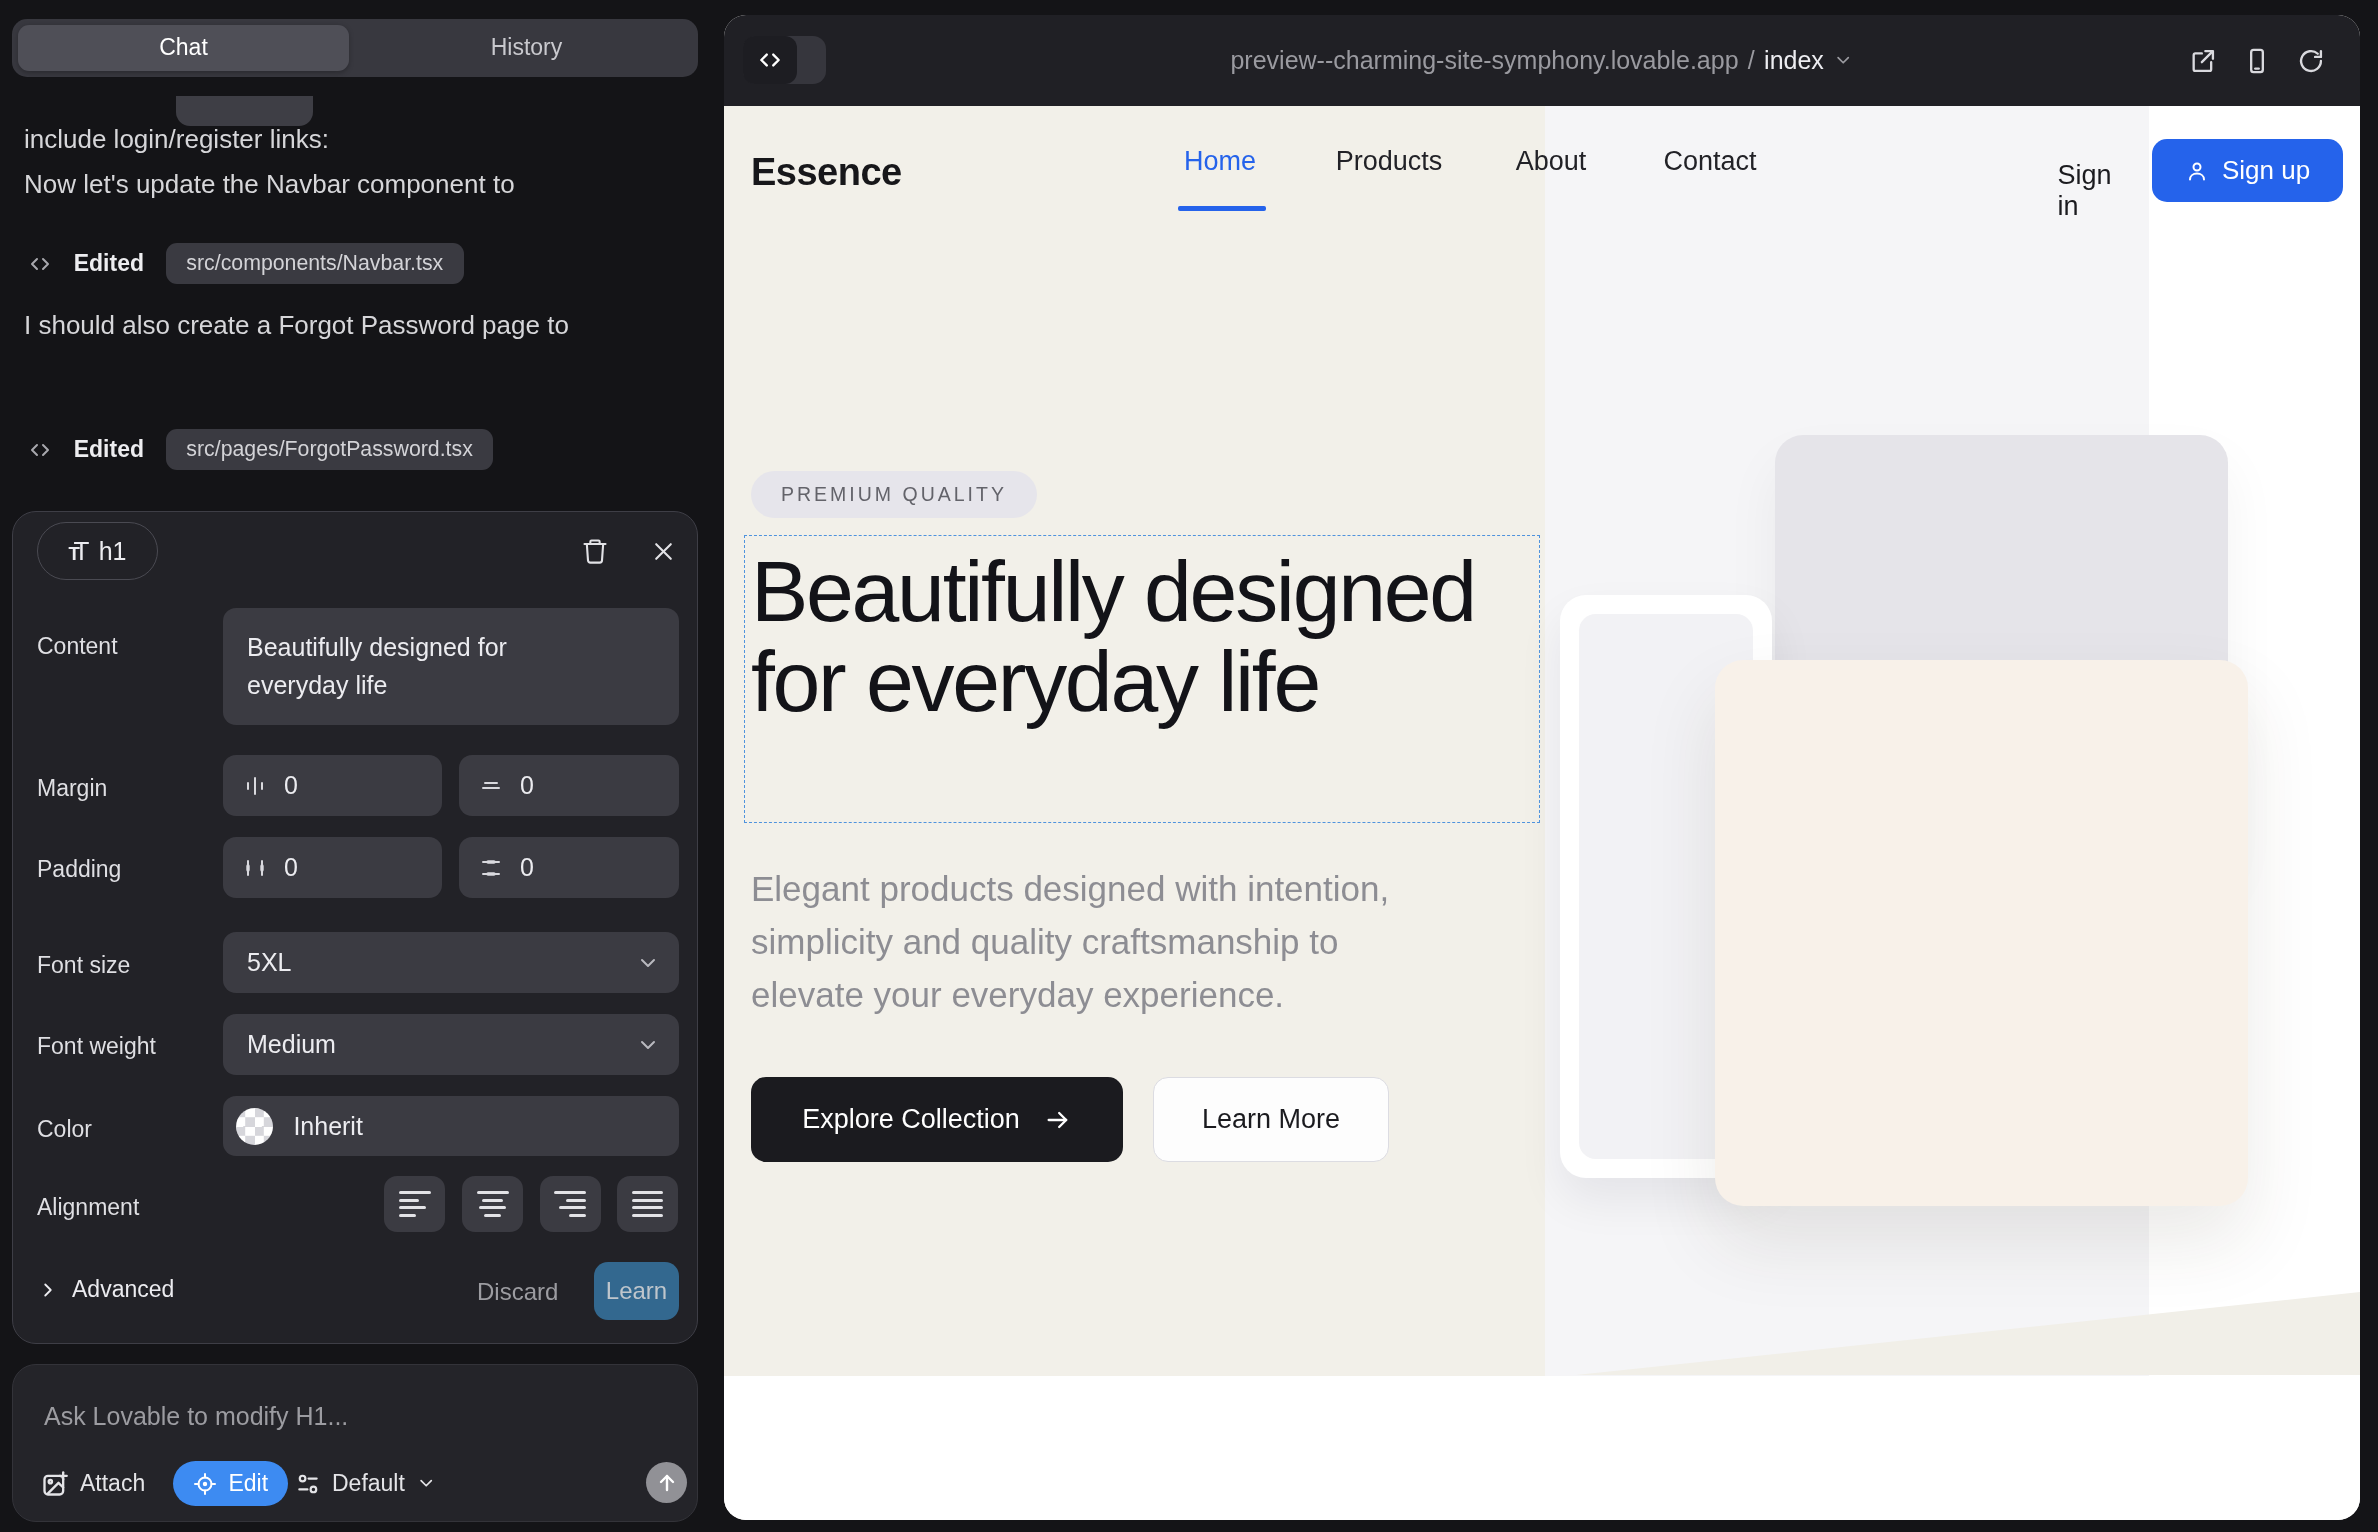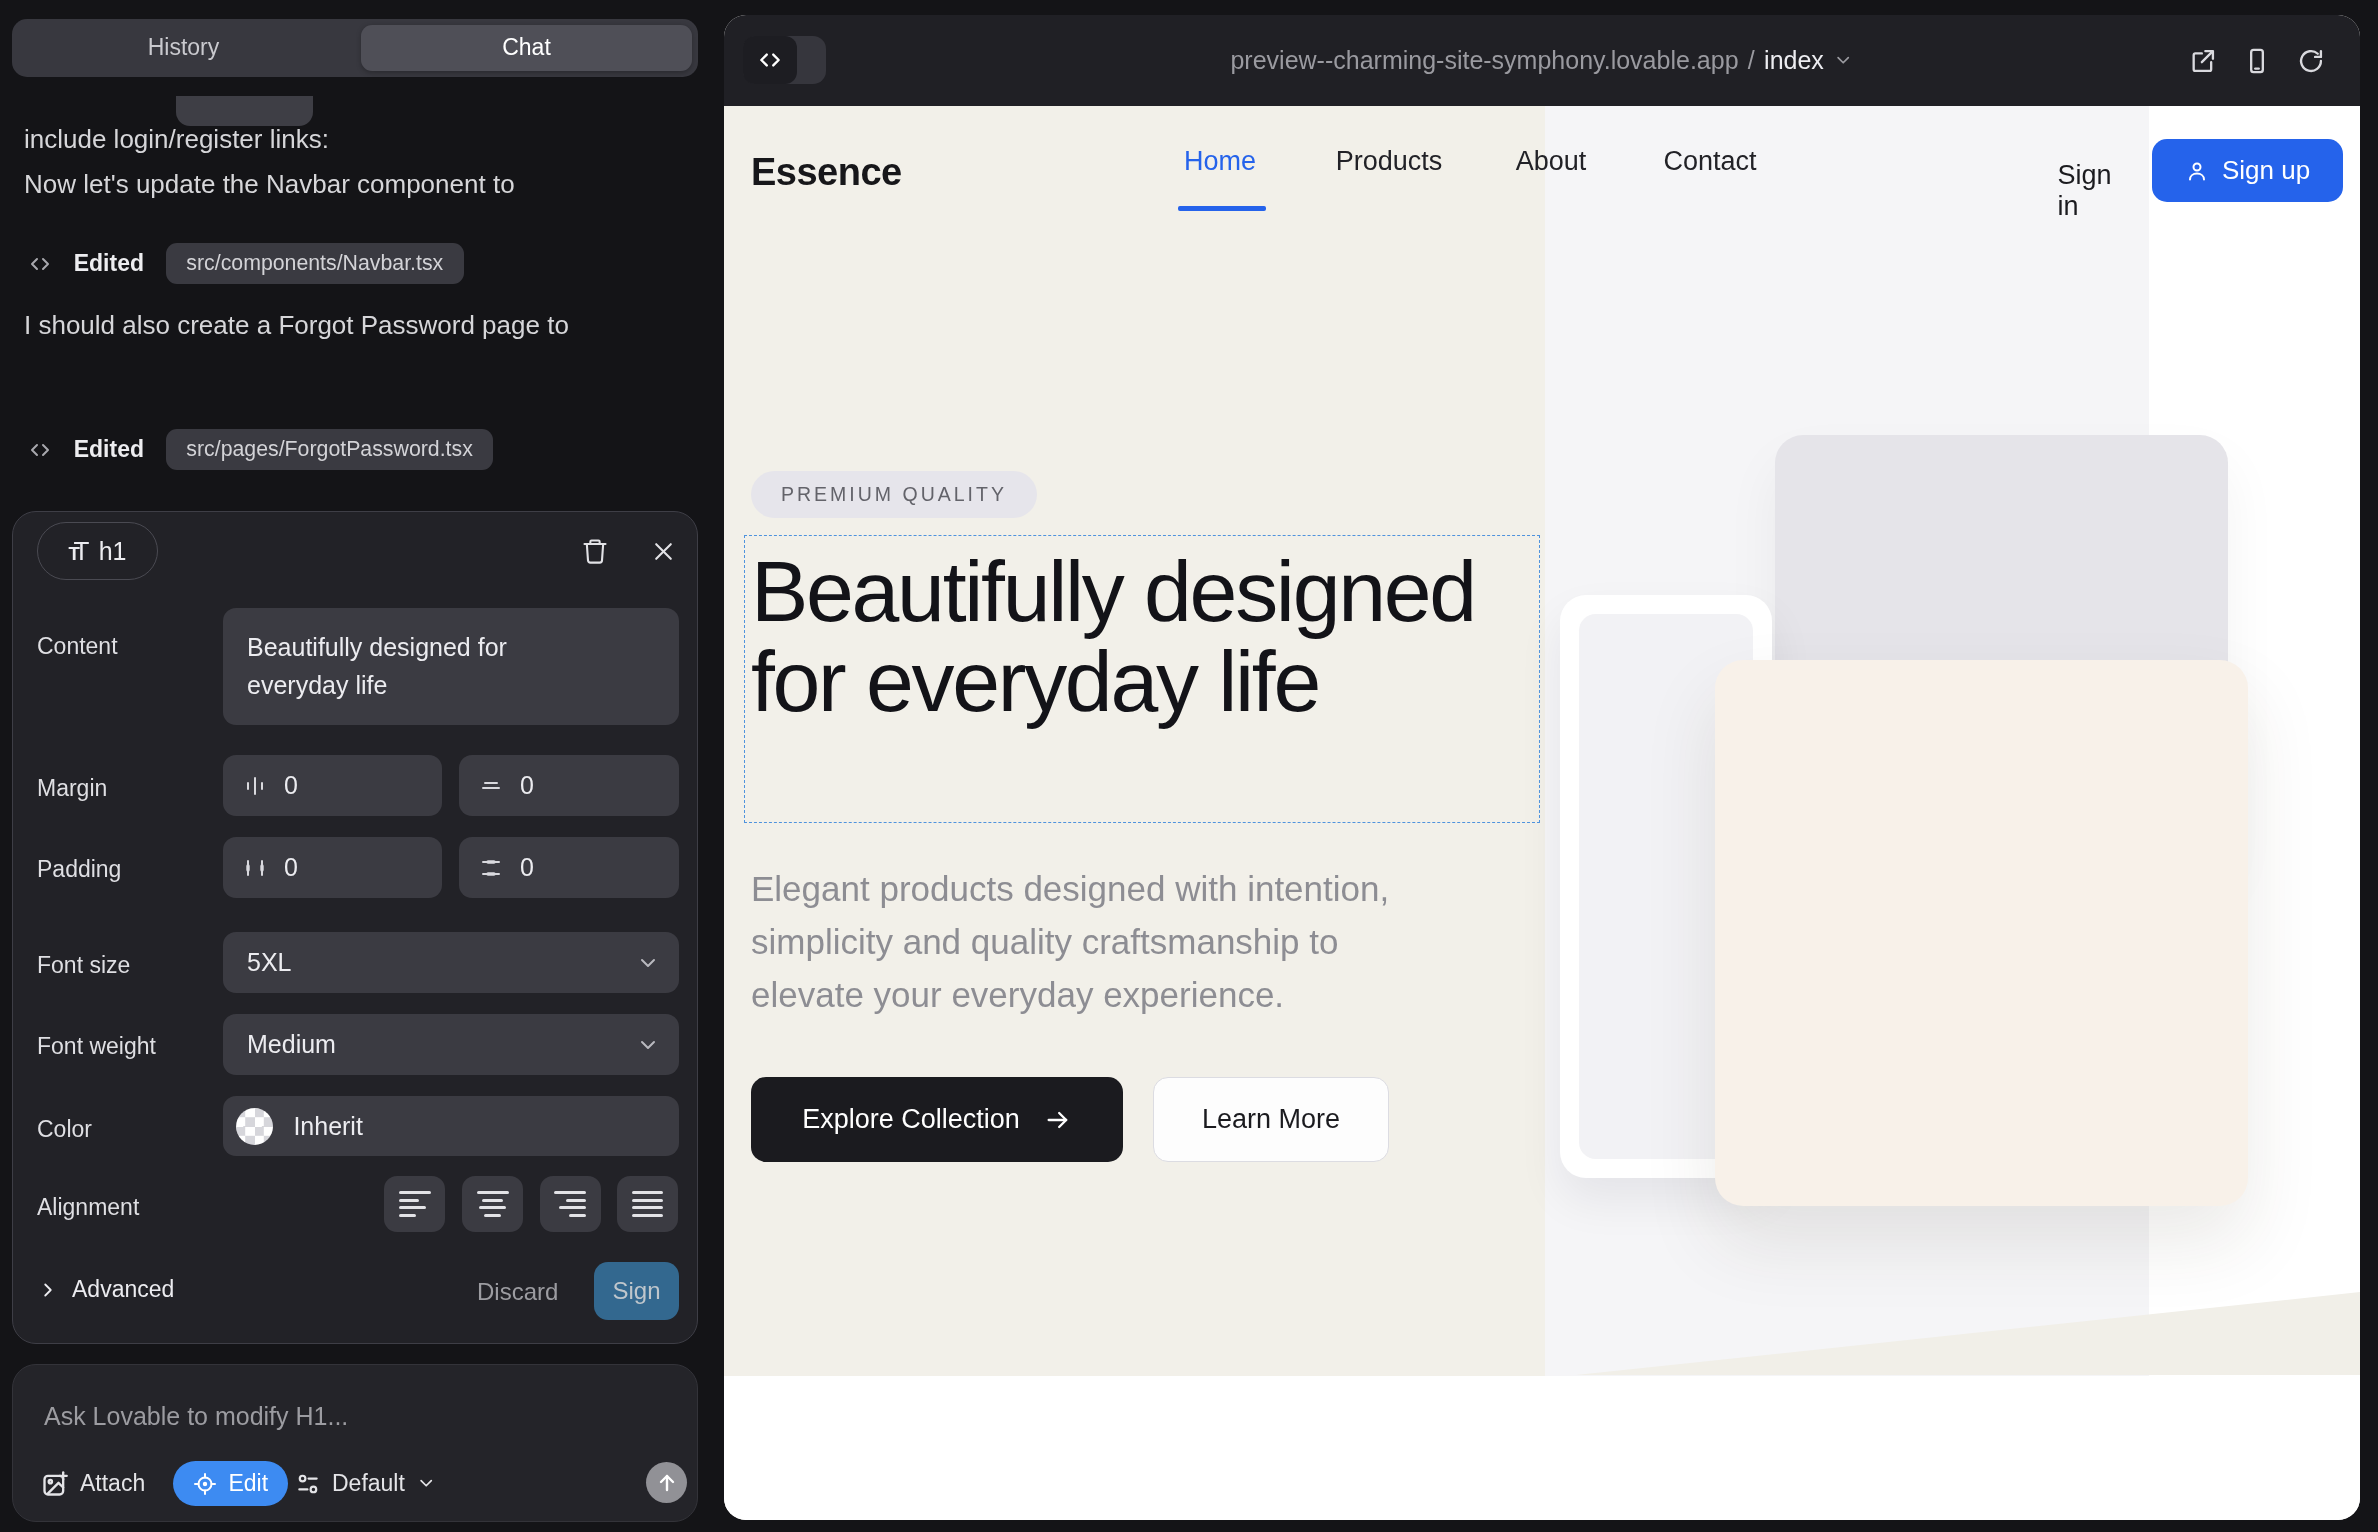--- a/index.html
+++ b/index.html
@@ -105,22 +105,22 @@
   .card-white .inner{position:absolute;left:18.6px;top:18.6px;right:18.6px;bottom:18.6px;background:#f2f2f5;border-radius:16.7px;}
   .card-peach{left:991px;top:554px;width:533px;height:546px;background:#f8f1e9;border-radius:28px;
               box-shadow:0 37px 74px rgba(60,45,30,.10);}
 </style>
 </head>
 <body>
 
 <div id="sidebar" class="abs">
 
   <div class="tabbar abs">
+    <div class="tab active">Chat</div>
     <div class="tab">History</div>
-    <div class="tab active">Chat</div>
   </div>
 
   <div class="scroll-pill abs"></div>
 
   <div class="msg abs" style="top:117px">
     <div>include login/register links:</div>
     <div>Now let's update the Navbar component to</div>
   </div>
 
   <div class="edited-row abs" style="top:243px">
@@ -274,21 +274,21 @@
 
     <div class="footer-lbl abs" style="left:24px;top:764px">
       <span>
         <svg viewBox="0 0 24 24" width="22" height="22" fill="none" stroke="currentColor" stroke-width="2" stroke-linecap="round" stroke-linejoin="round">
             <path d="M9 6l6 6-6 6"></path>
           </svg>
       </span>
       <span>Advanced</span>
     </div>
     <div class="discard abs" style="left:464px;top:766px">Discard</div>
-    <div class="savebtn abs">Sign</div>
+    <div class="savebtn abs">Learn</div>
   </div>
 
   <div id="composer" class="abs">
     <div class="placeholder abs">Ask Lovable to modify H1...</div>
 
     <div class="comp-item abs" style="left:28px;top:96px;height:45px">
       <span>
         <svg viewBox="0 0 24 24" width="28" height="28" fill="none" stroke="currentColor" stroke-width="2" stroke-linecap="round" stroke-linejoin="round">
             <rect x="3" y="5" width="16" height="16" rx="3"></rect>
             <circle cx="8" cy="10" r="1.4"></circle>

